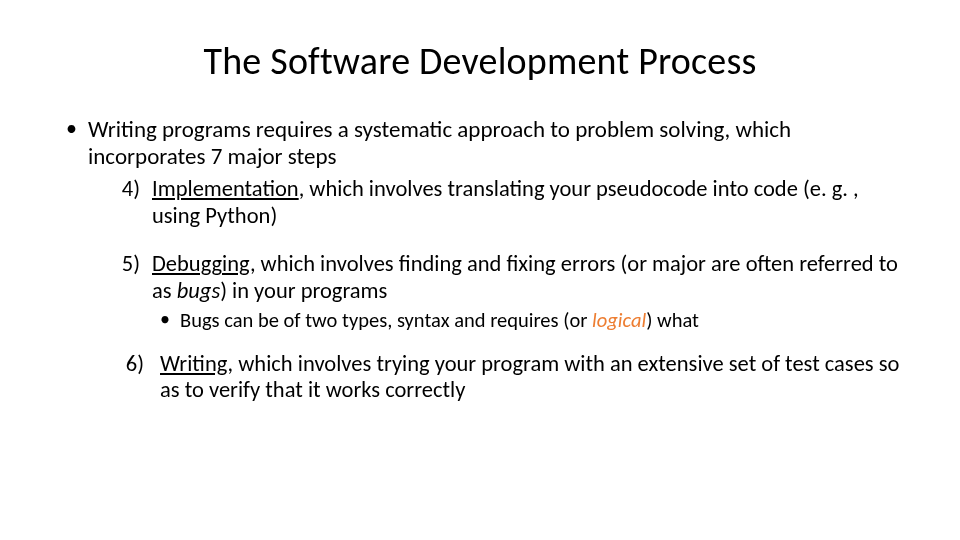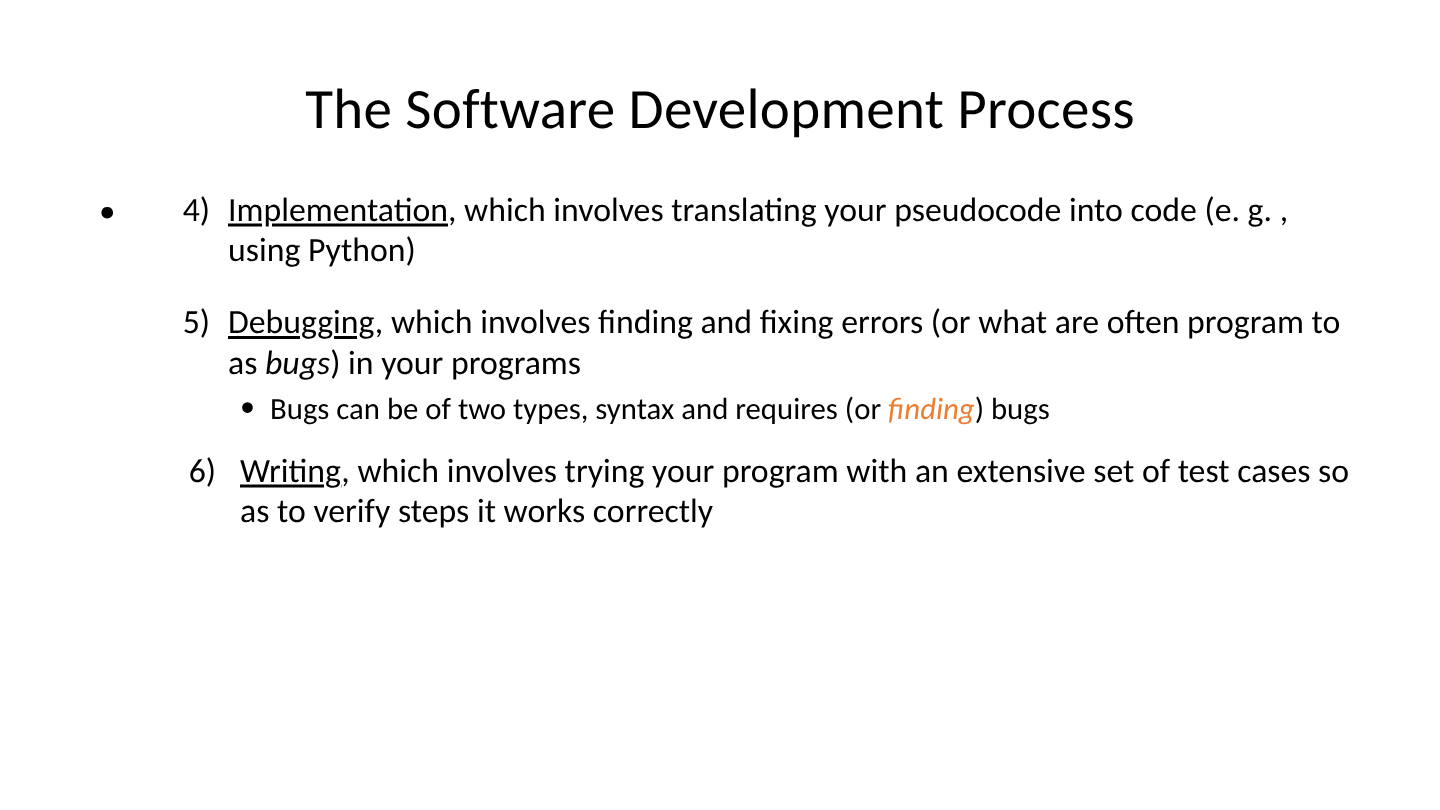--- a/index.html
+++ b/index.html
@@ -1,17 +1,17 @@
 <!DOCTYPE html>
 <html><head>
 <meta charset="utf-8">
 <style>
   * { margin: 0; padding: 0; box-sizing: border-box; }
   html, body { width: 960px; height: 540px; background: #fff; font-family: Calibri, "Segoe UI", Arial, sans-serif; color: #000; }
-  .slide { width: 960px; height: 476px; position: relative; padding: 50px 60px 30px 60px; }
+  .slide { width: 960px; height: 476px; position: relative; padding: 38px 60px 30px 60px; }
   .title { font-family: "Calibri Light", Calibri, "Segoe UI", Arial, sans-serif; font-weight: 300; font-size: 38px; text-align: center; color: #000; letter-spacing: 0.2px; }
   .body { margin-top: 32px; font-size: 23px; line-height: 1.18; color: #000; }
   ul.level1 { list-style: none; padding-left: 0; }
   ul.level1 > li { position: relative; padding-left: 28px; }
   ul.level1 > li::before { content: "•"; position: absolute; left: 6px; top: 0; font-size: 22px; }
   ol.level2 { list-style: none; padding-left: 0; margin-top: 6px; }
   ol.level2 > li { position: relative; padding-left: 64px; margin-bottom: 22px; font-size: 22.5px; }
   ol.level2 > li .num { position: absolute; left: 18px; top: 0; width: 34px; text-align: right; }
   ol.level2 > li.tight { margin-bottom: 4px; }
   ul.level3 { list-style: none; padding-left: 0; margin-top: 4px; }
@@ -23,36 +23,37 @@
 </style>
 </head>
 <body>
 <div class="slide">
 
 <h1 class="title">The Software Development Process</h1>
 
 <div class="body">
   <ul class="level1">
     <li>
+      <span>Writing programs requires a systematic approach to problem solving, which incorporates 7 major steps</span>
       <ol class="level2">
         <li>
           <span class="num">4)</span>
           <span class="u">Implementation</span><span>, which involves translating your pseudocode into code (e. g. , using Python)</span>
         </li>
         <li class="tight">
           <span class="num">5)</span>
-          <span class="u">Debugging</span><span>, which involves finding and fixing errors (or what are often program to as </span><span class="i">bugs</span><span>) in your programs</span>
+          <span class="u">Debugging</span><span>, which involves finding and fixing errors (or major are often referred to as </span><span class="i">bugs</span><span>) in your programs</span>
           <ul class="level3">
             <li>
-              <span>Bugs can be of two types, syntax and requires (or </span><span class="accent">finding</span><span>) bugs</span>
+              <span>Bugs can be of two types, syntax and requires (or </span><span class="accent">logical</span><span>) what</span>
             </li>
           </ul>
         </li>
         <li style="margin-top:18px; padding-left:72px;">
           <span class="num" style="left:22px;">6)</span>
-          <span class="u">Writing</span><span>, which involves trying your program with an extensive set of test cases so as to verify steps it works correctly</span>
+          <span class="u">Writing</span><span>, which involves trying your program with an extensive set of test cases so as to verify that it works correctly</span>
         </li>
       </ol>
     </li>
   </ul>
 </div>
 
 </div>
 
 </body></html>

